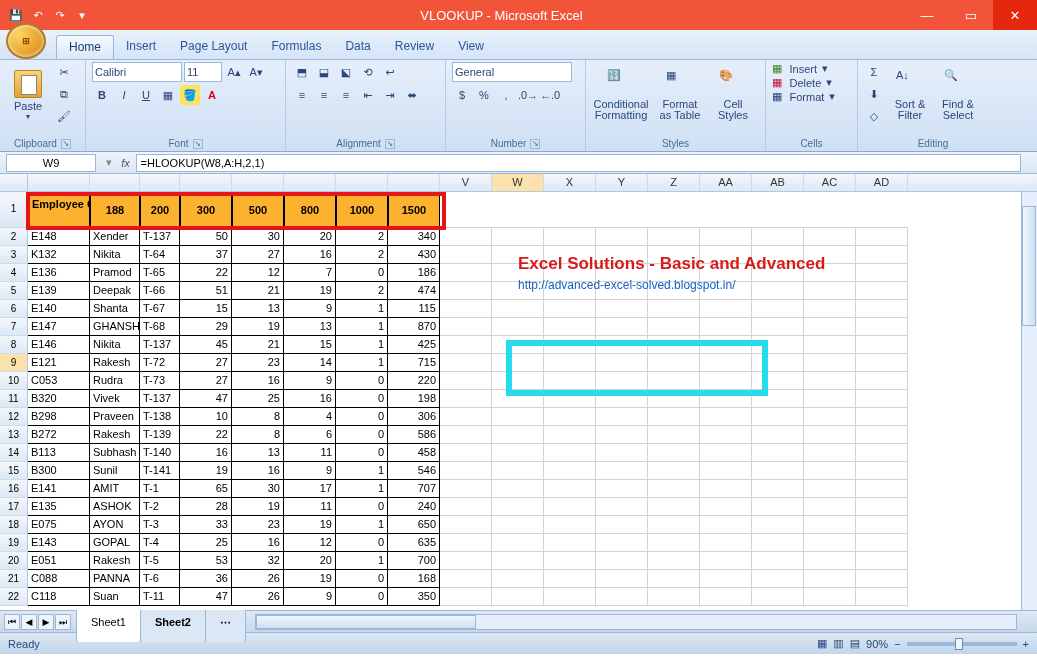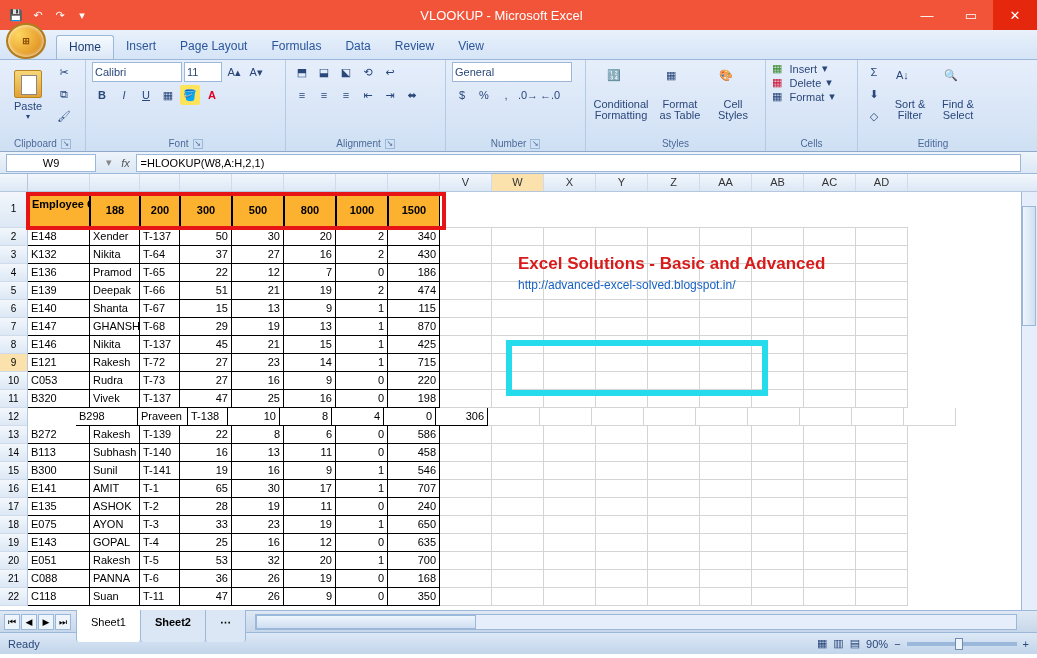--- a/index.html
+++ b/index.html
@@ -498,21 +498,21 @@
         <div class="cell" style="width: 52px;"></div>
         <div class="cell" style="width: 52px;"></div>
         <div class="cell" style="width: 52px;"></div>
         <div class="cell" style="width: 52px;"></div>
         <div class="cell" style="width: 52px;"></div>
         <div class="cell" style="width: 52px;"></div>
         <div class="cell" style="width: 52px;"></div>
       </div>
       <div class="row">
         <div class="rh">12</div>
-        <div class="cell" style="width: 62px; border-right: 1px solid rgb(0, 0, 0); border-bottom: 1px solid rgb(0, 0, 0); margin-left: 48px;">B298</div>
+        <div class="cell" style="width: 62px; border-right: 1px solid rgb(0, 0, 0); border-bottom: 1px solid rgb(0, 0, 0);">B298</div>
         <div class="cell" style="width: 50px; border-right: 1px solid rgb(0, 0, 0); border-bottom: 1px solid rgb(0, 0, 0);">Praveen</div>
         <div class="cell" style="width: 40px; border-right: 1px solid rgb(0, 0, 0); border-bottom: 1px solid rgb(0, 0, 0);">T-138</div>
         <div class="cell r" style="width: 52px; border-right: 1px solid rgb(0, 0, 0); border-bottom: 1px solid rgb(0, 0, 0);">10</div>
         <div class="cell r" style="width: 52px; border-right: 1px solid rgb(0, 0, 0); border-bottom: 1px solid rgb(0, 0, 0);">8</div>
         <div class="cell r" style="width: 52px; border-right: 1px solid rgb(0, 0, 0); border-bottom: 1px solid rgb(0, 0, 0);">4</div>
         <div class="cell r" style="width: 52px; border-right: 1px solid rgb(0, 0, 0); border-bottom: 1px solid rgb(0, 0, 0);">0</div>
         <div class="cell r" style="width: 52px; border-right: 1px solid rgb(0, 0, 0); border-bottom: 1px solid rgb(0, 0, 0);">306</div>
         <div class="cell" style="width: 52px;"></div>
         <div class="cell" style="width: 52px;"></div>
         <div class="cell" style="width: 52px;"></div>

